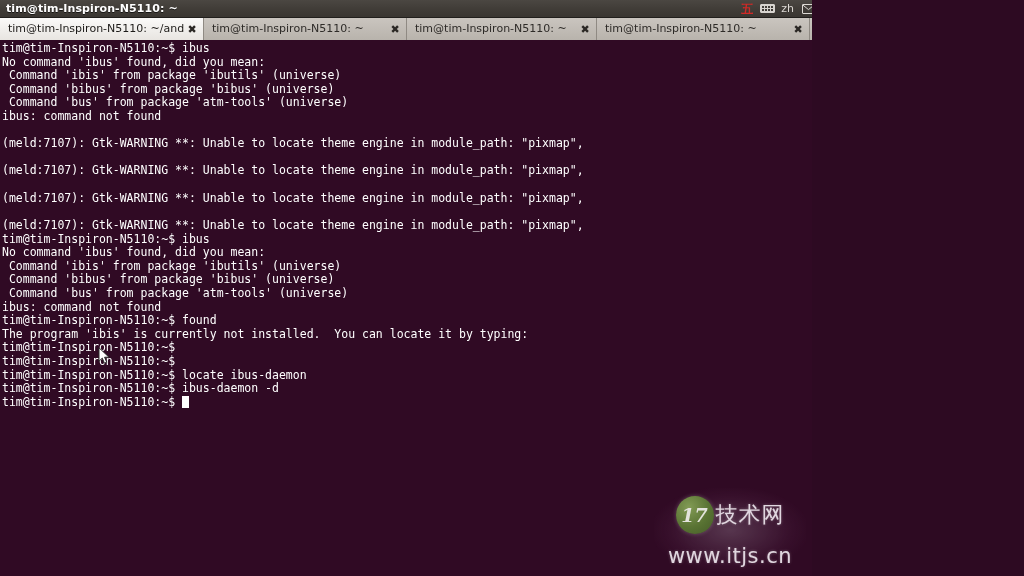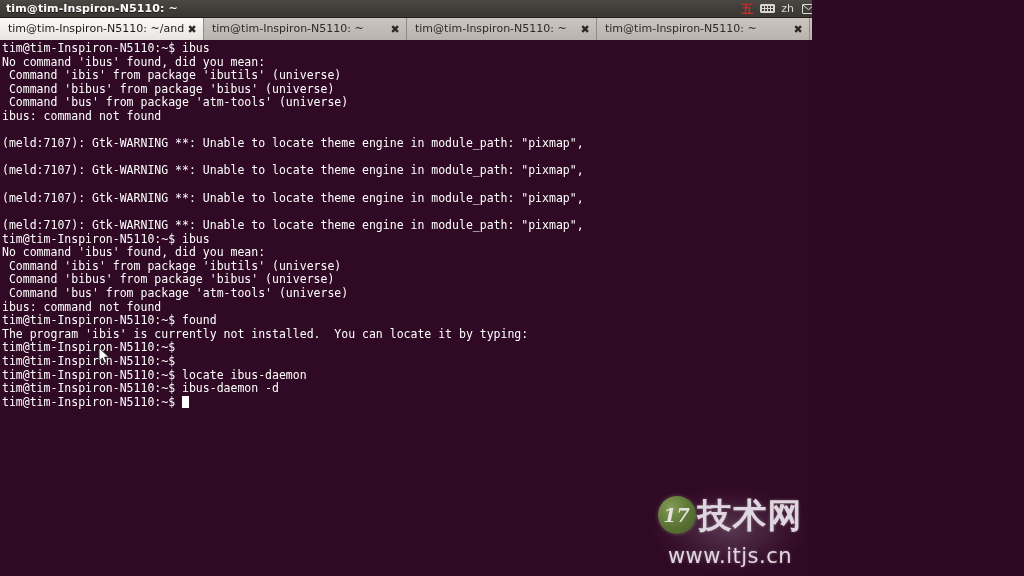--- a/index.html
+++ b/index.html
@@ -211,22 +211,22 @@
     align-items: center;
     justify-content: center;
     color: #f3f6ec;
     font-size: 19px;
     font-weight: bold;
     font-style: italic;
     font-family: "DejaVu Serif", serif;
     box-shadow: 0 0 4px rgba(255,255,255,0.25);
   }
   .wm-cn {
-    font-size: 34px;
-    font-weight: bold;
+    font-size: 22px;
+    font-weight: normal;
     color: #efe8ef;
     font-family: "DejaVu Sans", sans-serif;
     letter-spacing: 1px;
     line-height: 1;
     text-shadow: 0 0 3px rgba(255,255,255,0.35);
   }
   .wm-url {
     font-size: 21px;
     color: #efe8ef;
     font-family: "DejaVu Sans", sans-serif;

